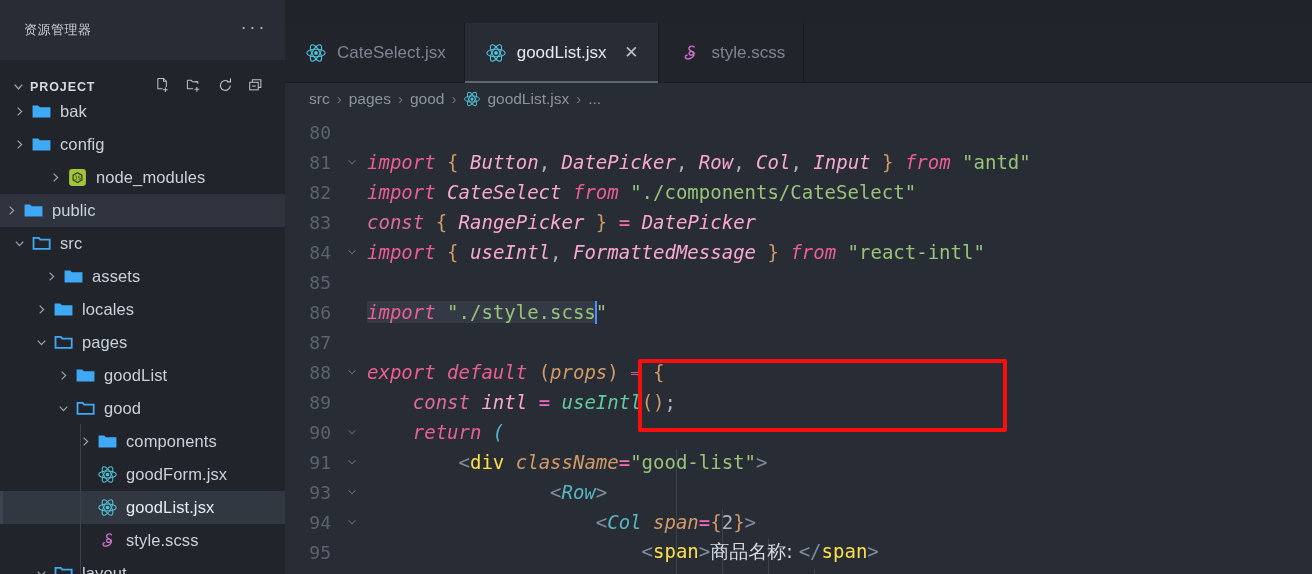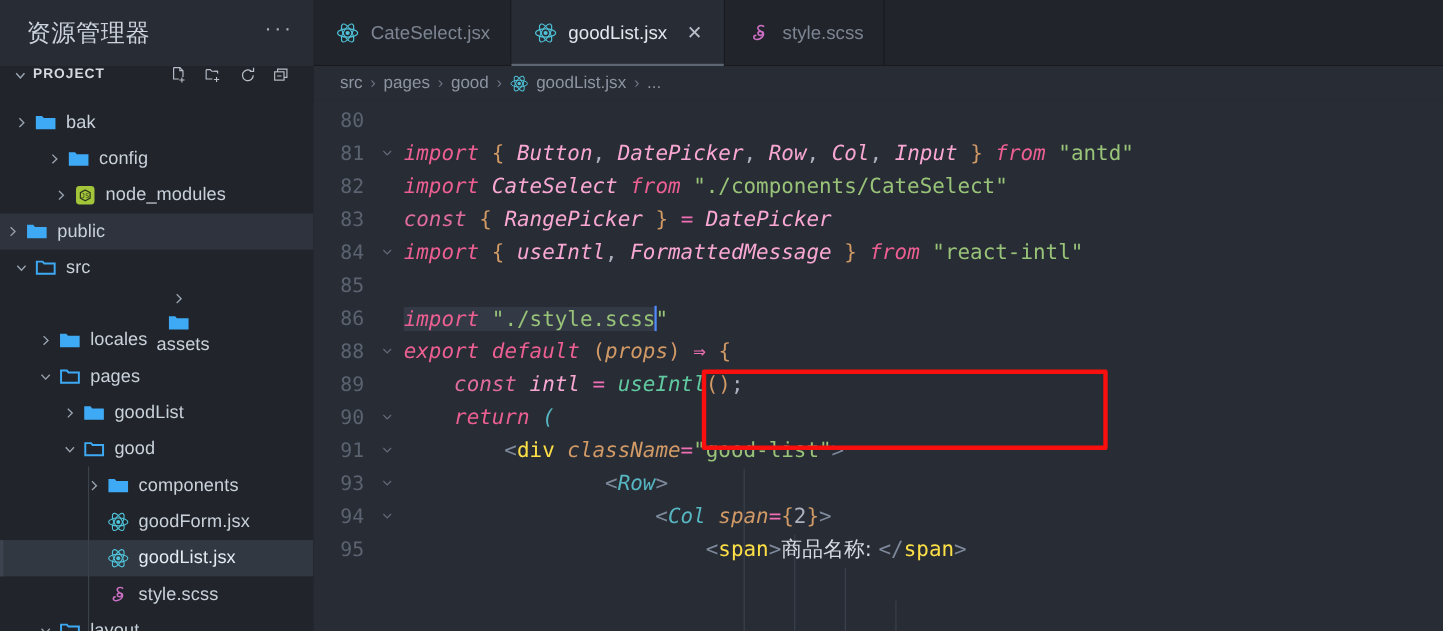--- a/index.html
+++ b/index.html
@@ -20,30 +20,30 @@
     flex: 0 0 285px;
     position: relative;
   }
   .sb-title-row {
     height: 60px; flex: 0 0 60px;
     display: flex; align-items: center;
     padding: 0 18px 0 24px;
     background: #282c34;
   }
   .sb-title {
-    color: #cbd2dc; font-size: 22px; letter-spacing: .5px;
+    color: #cbd2dc; font-size: 13px; letter-spacing: .5px;
     flex: 1 1 auto;
   }
   .sb-dots {
     color: #aab2bf; font-size: 19px; letter-spacing: 2.5px;
     line-height: 10px; padding-bottom: 6px; cursor: pointer;
   }
   .sb-section-row {
     height: 34px; flex: 0 0 34px;
-    display: flex; align-items: flex-start;
+    display: flex; align-items: flex-end;
     padding: 0 12px 0 10px;
     background: #21252b;
   }
   .chev {
     width: 16px; height: 16px; flex: 0 0 16px;
     display: flex; align-items: center; justify-content: center;
     color: #9aa3b0;
   }
   .chev svg { display: block; }
   .sb-section-label {
@@ -74,21 +74,21 @@
   .rlabel { color: #c9d1db; font-size: 16.5px; margin-left: 8px; letter-spacing: .1px; }
   .row.selected .rlabel { color: #e7ecf2; }
   .indent-guide {
     position: absolute; width: 1px; background: #3c424c; top: 0; bottom: 0;
   }
 
   
   .main { flex: 1 1 auto; display: flex; flex-direction: column; min-width: 0; background: #20232a; }
   .tabbar {
     height: 60px; flex: 0 0 60px; display: flex; align-items: stretch;
-    background: #21252b; border-bottom: 1px solid #181a1f;
+    background: #21252b; border-bottom: 1px solid #181a1f; margin-top: 23px;
   }
   .tab {
     display: flex; align-items: center; gap: 10px;
     padding: 0 18px 0 20px; cursor: pointer;
     background: #21252b; color: #7d8593; font-size: 17px;
     border-right: 1px solid #181a1f; position: relative;
     max-width: 300px;
   }
   .tab.active { background: #282c34; color: #e3e8ef; }
   .tab.active::after {
@@ -220,21 +220,21 @@
           </span>
           <span class="ficon">
             <span style="display: flex; align-items: center; justify-content: center;">
               <svg width="21" height="21" viewBox="0 0 20 20">
                 <path d="M1.5 4.2h5.4l1.5 1.8h10.1v9.8H1.5z" fill="#3eaaf5"></path>
               </svg>
             </span>
           </span>
           <span class="rlabel">bak</span>
         </div>
-        <div class="row" style="padding-left: 8px; margin-left: 30px;">
+        <div class="row" style="padding-left: 8px;">
           <span class="twisty">
             <svg width="15" height="15" viewBox="0 0 16 16" fill="none" stroke="currentColor" stroke-width="1.3">
               <path d="M6 3.8 L10.3 8 L6 12.2"></path>
             </svg>
           </span>
           <span class="ficon">
             <span style="display: flex; align-items: center; justify-content: center;">
               <svg width="21" height="21" viewBox="0 0 20 20">
                 <path d="M1.5 4.2h5.4l1.5 1.8h10.1v9.8H1.5z" fill="#3eaaf5"></path>
               </svg>
@@ -282,21 +282,21 @@
           </span>
           <span class="ficon">
             <span style="display: flex; align-items: center; justify-content: center;">
               <svg width="21" height="21" viewBox="0 0 20 20" fill="none" stroke="#3eaaf5" stroke-width="1.7">
                 <path d="M2.4 4.6h5l1.4 1.7h9v8.9h-15.4z"></path>
               </svg>
             </span>
           </span>
           <span class="rlabel">src</span>
         </div>
-        <div class="row" style="padding-left: 40px; flex-direction: column;">
+        <div class="row" style="padding-left: 40px;">
           <span class="twisty">
             <svg width="15" height="15" viewBox="0 0 16 16" fill="none" stroke="currentColor" stroke-width="1.3">
               <path d="M6 3.8 L10.3 8 L6 12.2"></path>
             </svg>
           </span>
           <span class="ficon">
             <span style="display: flex; align-items: center; justify-content: center;">
               <svg width="21" height="21" viewBox="0 0 20 20">
                 <path d="M1.5 4.2h5.4l1.5 1.8h10.1v9.8H1.5z" fill="#3eaaf5"></path>
               </svg>
@@ -536,20 +536,23 @@
               </svg></span><span class="ctext"><span class="t-kw2">const</span> <span class="t-brace">{</span> <span class="t-var">RangePicker</span> <span class="t-brace">}</span> <span class="t-eq">=</span> <span class="t-var">DatePicker</span></span></div>
           <div class="cline"><span class="lnum">84</span><span class="fold"><svg width="14" height="14" viewBox="0 0 16 16" fill="none" stroke="currentColor" stroke-width="1.2">
                 <path d="M4 6 L8 10 L12 6"></path>
               </svg></span><span class="ctext"><span class="t-imp">import</span> <span class="t-brace">{</span> <span class="t-var">useIntl</span><span class="t-punc">,</span> <span class="t-var">FormattedMessage</span> <span class="t-brace">}</span> <span class="t-imp">from</span> <span class="t-str">"react-intl"</span></span></div>
           <div class="cline"><span class="lnum">85</span><span class="fold empty"><svg width="14" height="14" viewBox="0 0 16 16" fill="none" stroke="currentColor" stroke-width="1.2">
                 <path d="M4 6 L8 10 L12 6"></path>
               </svg></span><span class="ctext"></span></div>
           <div class="cline"><span class="lnum">86</span><span class="fold empty"><svg width="14" height="14" viewBox="0 0 16 16" fill="none" stroke="currentColor" stroke-width="1.2">
                 <path d="M4 6 L8 10 L12 6"></path>
               </svg></span><span class="ctext"><span class="sel"><span class="t-imp">import</span> <span class="t-str">"./style.scss</span></span><span class="caret"></span><span class="t-str">"</span></span></div>
+          <div class="cline"><span class="lnum">87</span><span class="fold empty"><svg width="14" height="14" viewBox="0 0 16 16" fill="none" stroke="currentColor" stroke-width="1.2">
+                <path d="M4 6 L8 10 L12 6"></path>
+              </svg></span><span class="ctext"></span></div>
           <div class="cline"><span class="lnum">88</span><span class="fold"><svg width="14" height="14" viewBox="0 0 16 16" fill="none" stroke="currentColor" stroke-width="1.2">
                 <path d="M4 6 L8 10 L12 6"></path>
               </svg></span><span class="ctext"><span class="t-imp">export</span> <span class="t-imp">default</span> <span class="t-paren">(</span><span class="t-attr">props</span><span class="t-paren">)</span> <span class="t-arrow">⇒</span> <span class="t-paren">{</span></span></div>
           <div class="cline"><span class="lnum">89</span><span class="fold empty"><svg width="14" height="14" viewBox="0 0 16 16" fill="none" stroke="currentColor" stroke-width="1.2">
                 <path d="M4 6 L8 10 L12 6"></path>
               </svg></span><span class="ctext">&nbsp;&nbsp;&nbsp;&nbsp;<span class="t-kw2">const</span> <span class="t-var">intl</span> <span class="t-eq">=</span> <span class="t-fn">useIntl</span><span class="t-paren">()</span><span class="t-punc">;</span></span></div>
           <div class="cline"><span class="lnum">90</span><span class="fold"><svg width="14" height="14" viewBox="0 0 16 16" fill="none" stroke="currentColor" stroke-width="1.2">
                 <path d="M4 6 L8 10 L12 6"></path>
               </svg></span><span class="ctext">&nbsp;&nbsp;&nbsp;&nbsp;<span class="t-imp">return</span> <span class="t-comp">(</span></span></div>
           <div class="cline"><span class="lnum">91</span><span class="fold"><svg width="14" height="14" viewBox="0 0 16 16" fill="none" stroke="currentColor" stroke-width="1.2">

